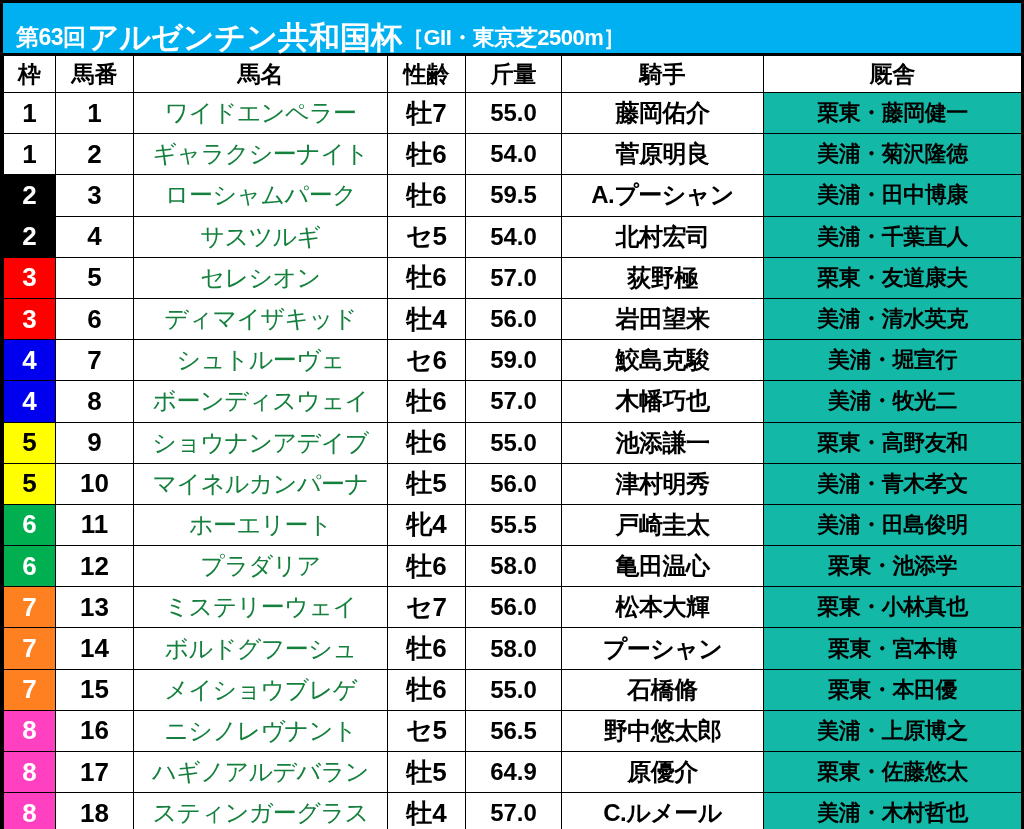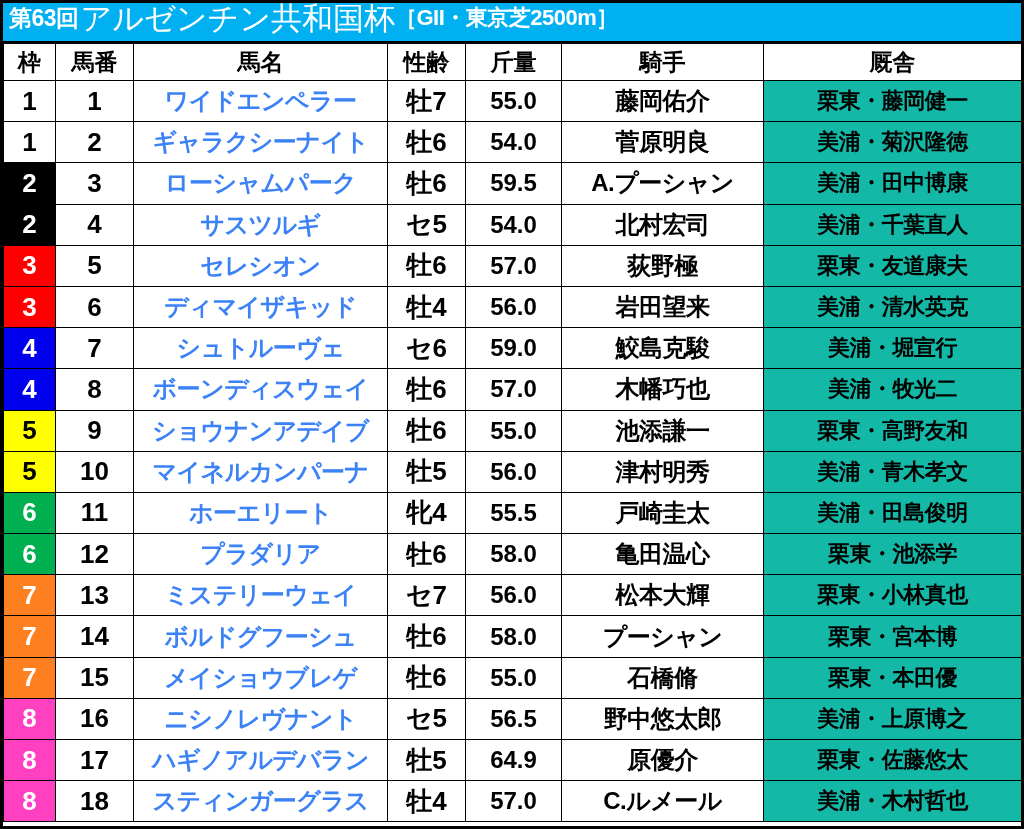--- a/index.html
+++ b/index.html
@@ -16,39 +16,39 @@
   #page {
     position: relative;
     width: 1024px;
     height: 829px;
     box-sizing: border-box;
     border: 3px solid #000000;
     background: #ffffff;
   }
   
   .titlebar {
-    height: 40px;
+    height: 52px;
     background: #00b0f0;
     display: flex;
-    align-items: flex-start;
-    padding-left: 6px;
+    align-items: flex-end;
+    padding-left: 13px;
     box-sizing: border-box;
     border-bottom: 2px solid #000000;
   }
   .title-pre {
     color: #ffffff;
     font-size: 23px;
     font-weight: bold;
     letter-spacing: -0.5px;
     margin-right: 2px;
   }
   .title-main {
     color: #ffffff;
     font-size: 31px;
-    font-weight: normal;
+    font-weight: bold;
     letter-spacing: 0px;
     line-height: 1;
   }
   .title-cond {
     color: #ffffff;
     font-size: 22px;
     font-weight: bold;
     letter-spacing: -0.5px;
   }
   
@@ -80,22 +80,22 @@
     font-weight: bold;
   }
   td.num {
     font-size: 26px;
     font-weight: bold;
     color: #000000;
     background: #ffffff;
   }
   td.horse {
     font-size: 24px;
-    font-weight: bold;
-    color: #3b82f6;
+    font-weight: normal;
+    color: #15803d;
     background: #ffffff;
     text-align: left;
     padding-left: 12px;
     letter-spacing: -0.5px;
   }
   td.sexage {
     font-size: 26px;
     font-weight: bold;
     background: #ffffff;
   }

